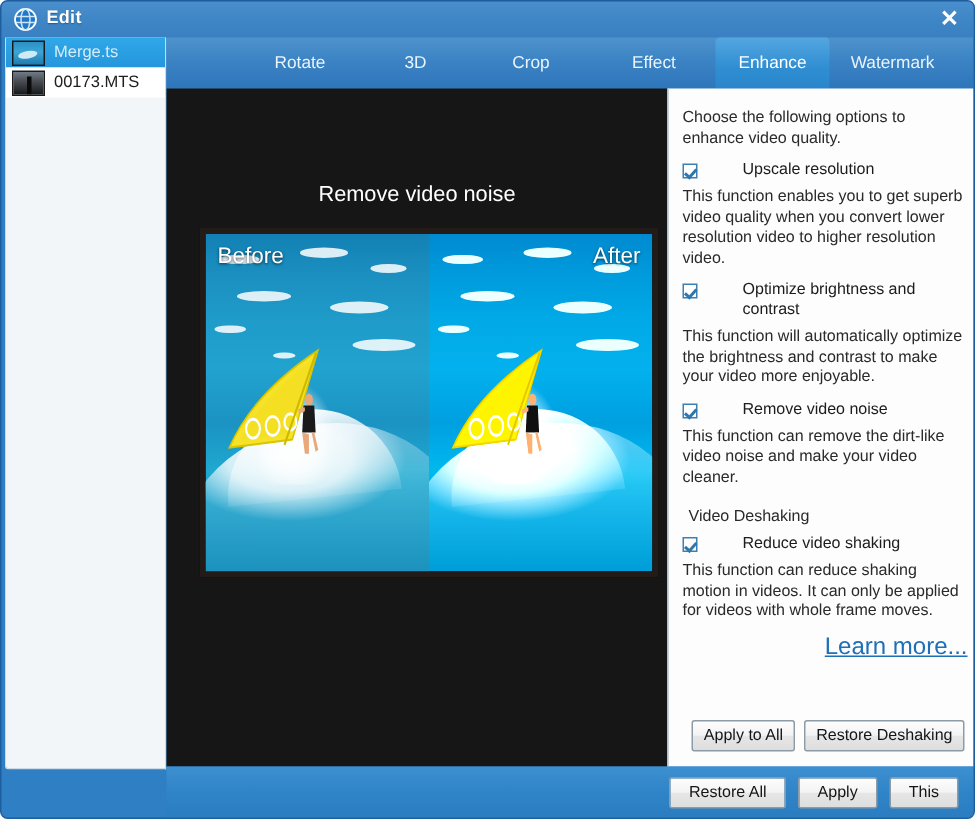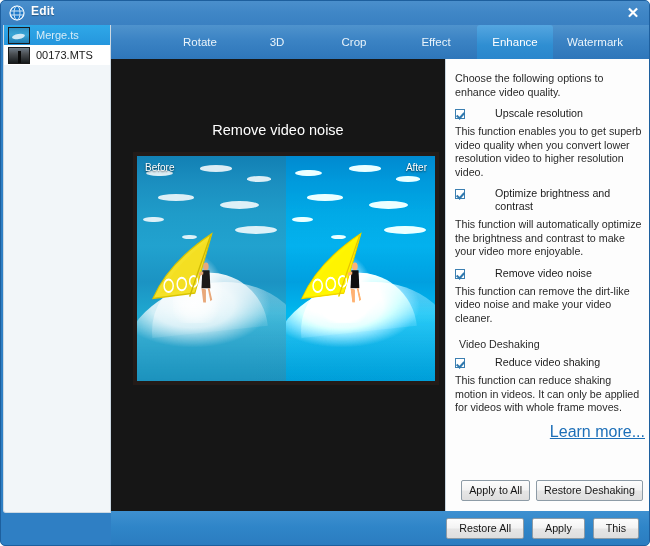--- a/index.html
+++ b/index.html
@@ -146,21 +146,21 @@
   }
   .half {
     position: absolute; top: 0;
     width: 50%; height: 100%;
     overflow: hidden;
   }
   .half.left { left: 0; border-right: 1px solid #0e2a36; }
   .half.right { right: 0; }
   .half-label {
     position: absolute; top: 6px;
-    font-size: 10px; color: #ffffff;
+    font-size: 15px; color: #ffffff;
     text-shadow: 0 1px 2px rgba(0,0,0,.7);
     z-index: 6;
   }
   .half.left .half-label { left: 8px; }
   .half.right .half-label { right: 8px; }
 
   
   .scene { position: absolute; inset: 0; overflow: hidden; }
   .sky-water {
     position: absolute; inset: 0;

